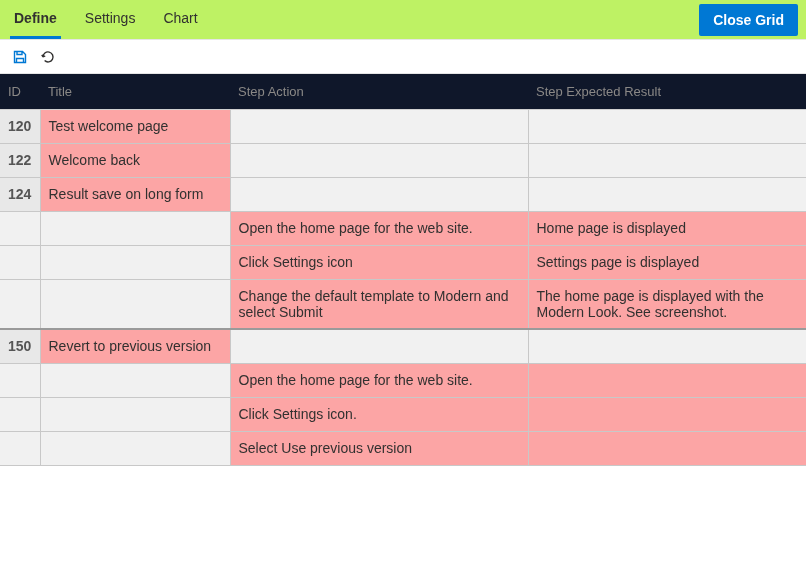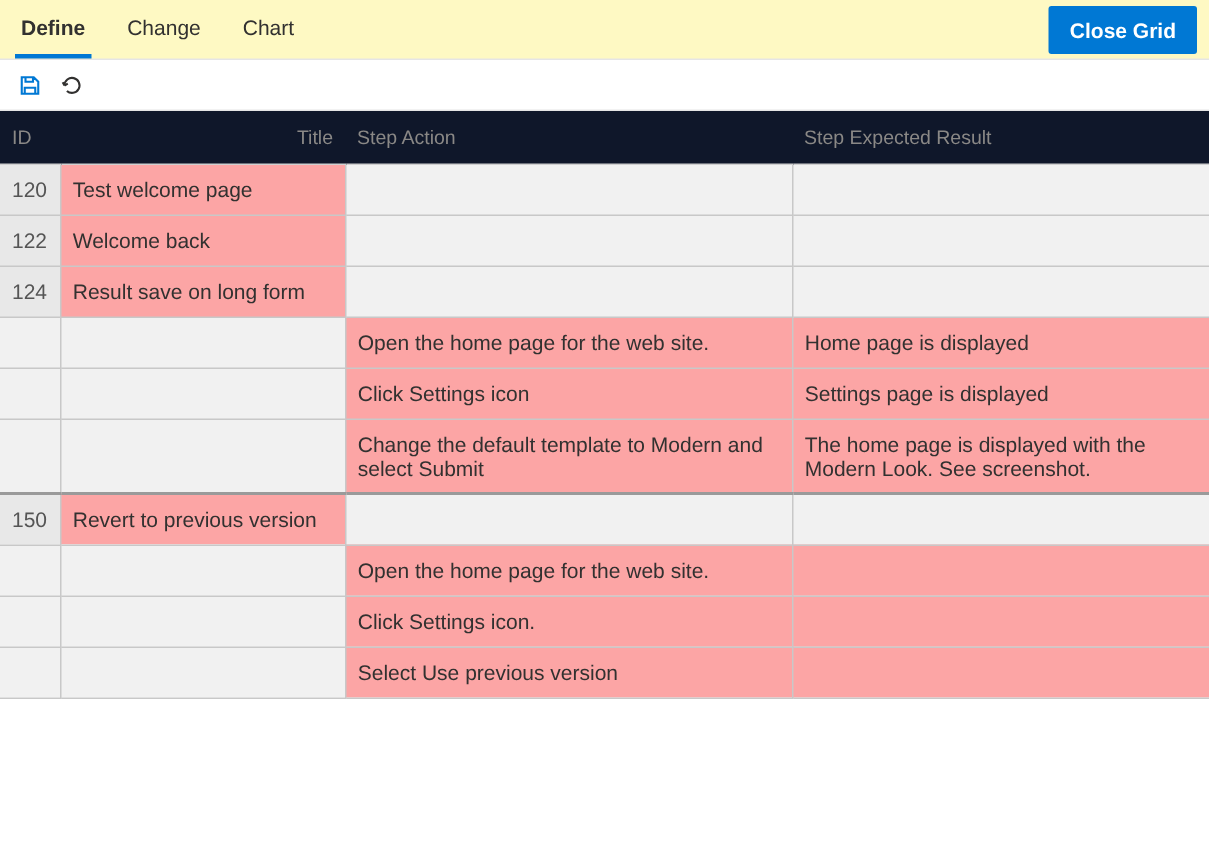--- a/index.html
+++ b/index.html
@@ -7,21 +7,21 @@
       font-family: "Segoe UI", -apple-system, BlinkMacSystemFont, sans-serif;
       font-size: 14px;
       color: #323130;
       background: #fff;
       width: 806px;
     }
     .toolbar {
       display: flex;
       justify-content: space-between;
       align-items: center;
-      background: #fef9c3;
+      background: #bef264;
       border-bottom: 1px solid #e5e5e5;
       padding: 0 8px 0 0;
       height: 40px;
     }
     .tabs { display: flex; align-items: stretch; height: 100%; }
     .tab {
       padding: 10px 14px 8px 14px;
       cursor: pointer;
       font-size: 14px;
       color: #323130;
@@ -63,47 +63,47 @@
     thead th {
       text-align: left;
       font-weight: 400;
       color: #8a8886;
       font-size: 13px;
       padding: 10px 8px;
       border-bottom: 1px solid #d0d0d0;
       background: #0f172a;
     }
     .col-id { width: 40px; }
-    .col-title { width: 190px; text-align: right; }
+    .col-title { width: 190px; }
     .col-action { width: 298px; }
     .col-result { width: 278px; }
     tbody td {
       padding: 8px 8px;
       border-bottom: 1px solid #c8c8c8;
       border-right: 1px solid #c8c8c8;
       vertical-align: top;
       font-size: 14px;
       background: #fca5a5;
       height: 34px;
     }
     tbody tr td:last-child { border-right: none; }
-    tbody tr.parent td.cell-id { background: #e8e8e8; color: #555; }
+    tbody tr.parent td.cell-id { background: #e8e8e8; color: #555; font-weight: bold; }
     tbody tr.parent td.cell-action,
     tbody tr.parent td.cell-result { background: #f1f1f1; }
     tbody tr.child td.cell-id,
     tbody tr.child td.cell-title { background: #f1f1f1; }
     tbody tr.divider td { border-top: 2px solid #9a9a9a; }
   </style>
 </head>
 <body>
 
 <div class="toolbar">
   <div class="tabs">
       <div class="tab active">Define</div>
-      <div class="tab">Change</div>
+      <div class="tab">Settings</div>
       <div class="tab">Chart</div>
     </div>
   <button class="close-btn">Close Grid</button>
 </div>
 
 <div class="sub-toolbar">
   <span class="icon-btn">
     <svg width="16" height="16" viewBox="0 0 16 16">
         <path fill="none" stroke="#0078d4" stroke-width="1.4" d="M2.5 2.5 h8 l3 3 v8 h-11 z M5 2.5 v3 h5 v-3 M4.5 13.5 v-4 h7 v4"></path>
       </svg>

